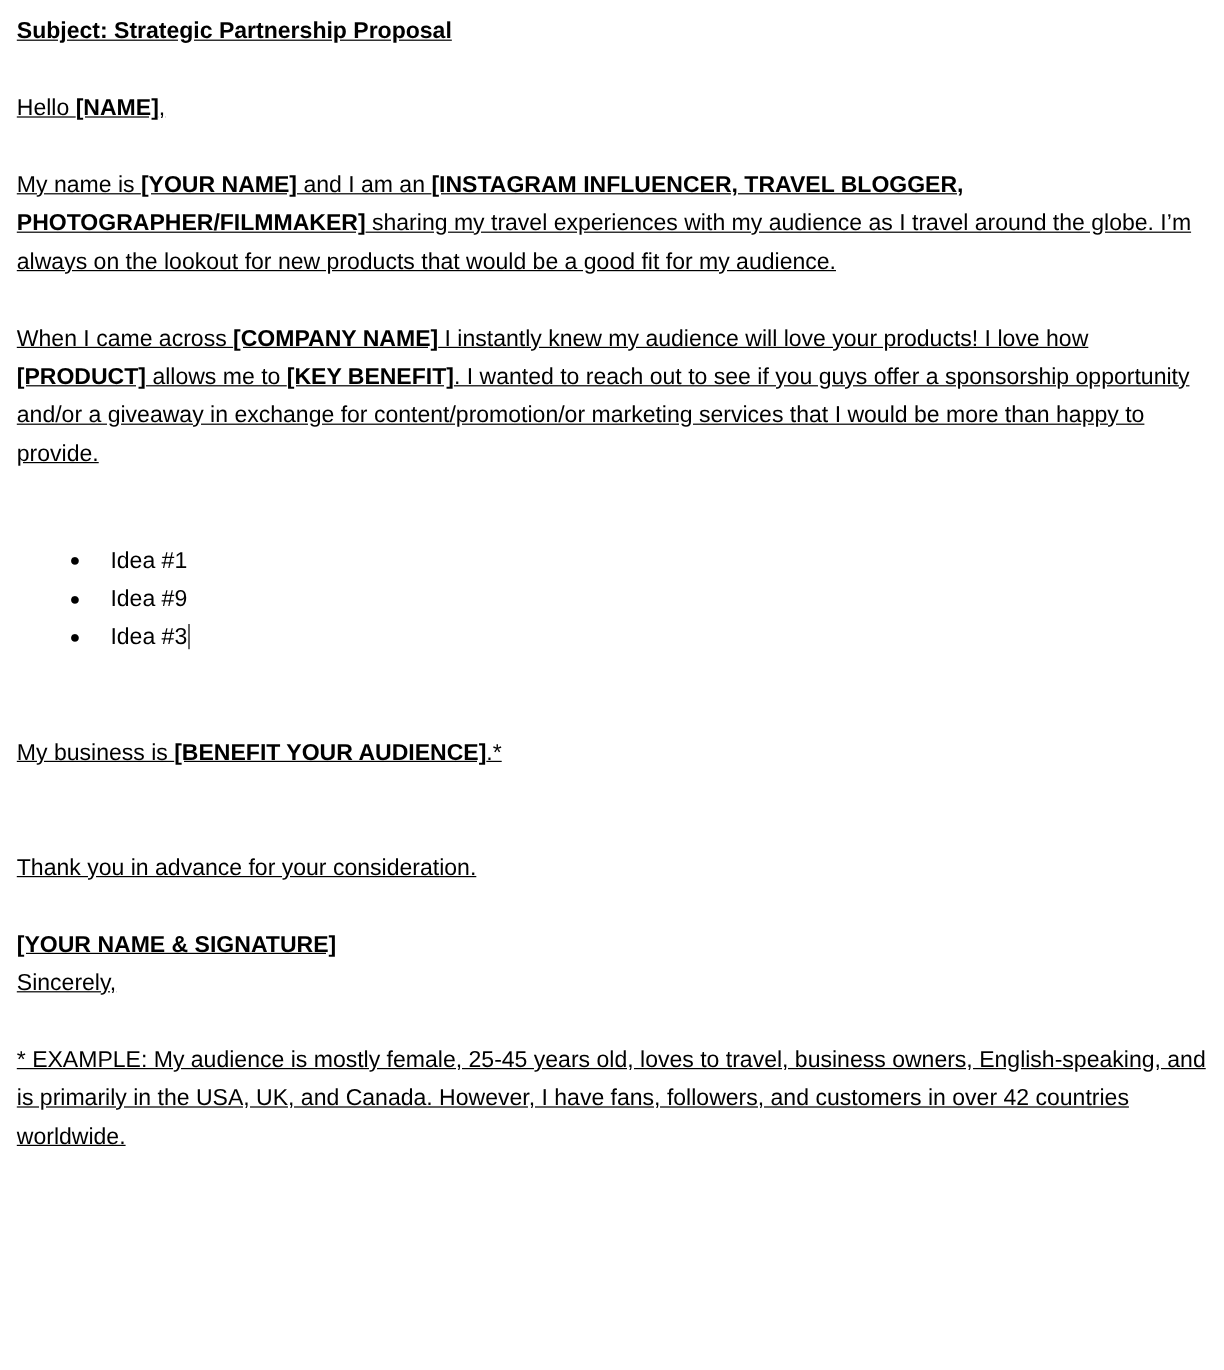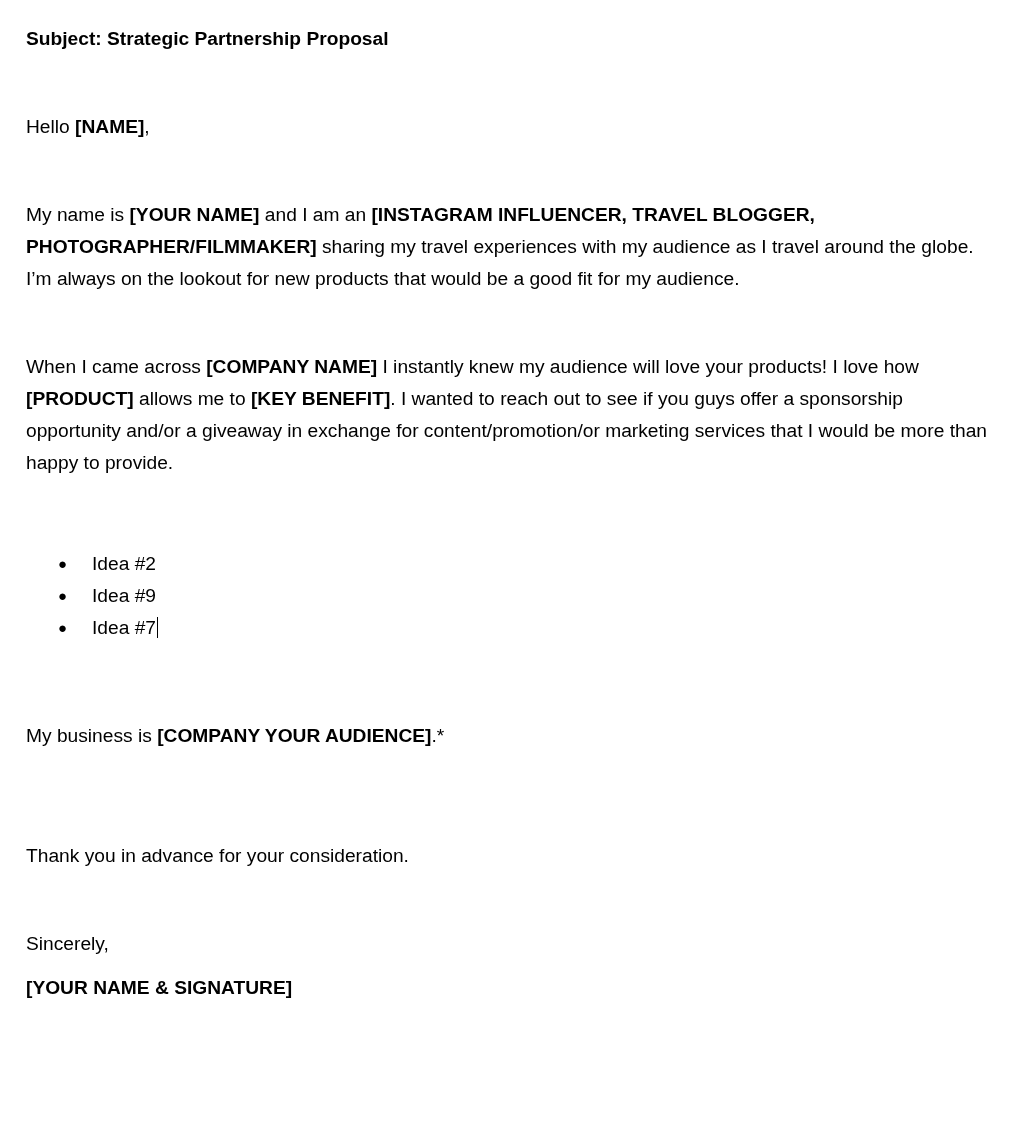--- a/index.html
+++ b/index.html
@@ -15,22 +15,23 @@
     -webkit-font-smoothing: antialiased;
   }
   .doc {
     box-sizing: border-box;
     width: 1020px;
     padding: 0 8px 0 14px;
     font-size: 19.2px;
     line-height: 32px;
   }
   .para {
-    margin: 12px;
+    margin: 0;
     padding: 0;
+    text-decoration: underline;
   }
   .spacer {
     height: 32px;
   }
   .spacer-sm {
     height: 25px;
   }
   b, .b {
     font-weight: bold;
   }
@@ -83,40 +84,41 @@
   <div class="spacer"></div>
 
   <p class="para"><span>When I came across </span><b>[COMPANY NAME]</b><span> I instantly knew my audience will love your products! I love how </span><b>[PRODUCT]</b><span> allows me to </span><b>[KEY BENEFIT]</b><span>. I wanted to reach out to see if you guys offer a sponsorship opportunity and/or a giveaway in exchange for content/promotion/or marketing services that I would be more than happy to provide.</span></p>
 
   <div class="spacer"></div>
 
 
   <div class="spacer-sm"></div>
 
   <ul class="ideas">
-    <li><span class="bullet">●</span><span>Idea #2</span></li>
+    <li><span class="bullet">●</span><span>Idea #1</span></li>
     <li><span class="bullet">●</span><span>Idea #9</span></li>
-    <li><span class="bullet">●</span><span>Idea #7</span><span class="caret"></span></li>
+    <li><span class="bullet">●</span><span>Idea #3</span><span class="caret"></span></li>
   </ul>
 
   <div class="spacer"></div>
 
 
   <div class="spacer"></div>
 
-  <p class="para"><span>My business is </span><b>[COMPANY YOUR AUDIENCE]</b><span>.*</span></p>
+  <p class="para"><span>My business is </span><b>[BENEFIT YOUR AUDIENCE]</b><span>.*</span></p>
 
   <div class="spacer"></div>
 
 
   <div class="spacer"></div>
 
   <p class="para">Thank you in advance for your consideration.</p>
 
   <div class="spacer"></div>
 
+  <p class="para b">[YOUR NAME &amp; SIGNATURE]</p>
   <p class="para">Sincerely,</p>
-  <p class="para b">[YOUR NAME &amp; SIGNATURE]</p>
 
   <div class="spacer"></div>
 
+  <p class="para">* EXAMPLE: My audience is mostly female, 25-45 years old, loves to travel, business owners, English-speaking, and is primarily in the USA, UK, and Canada. However, I have fans, followers, and customers in over 42 countries worldwide.</p>
 
 </div>
 
 </body></html>

